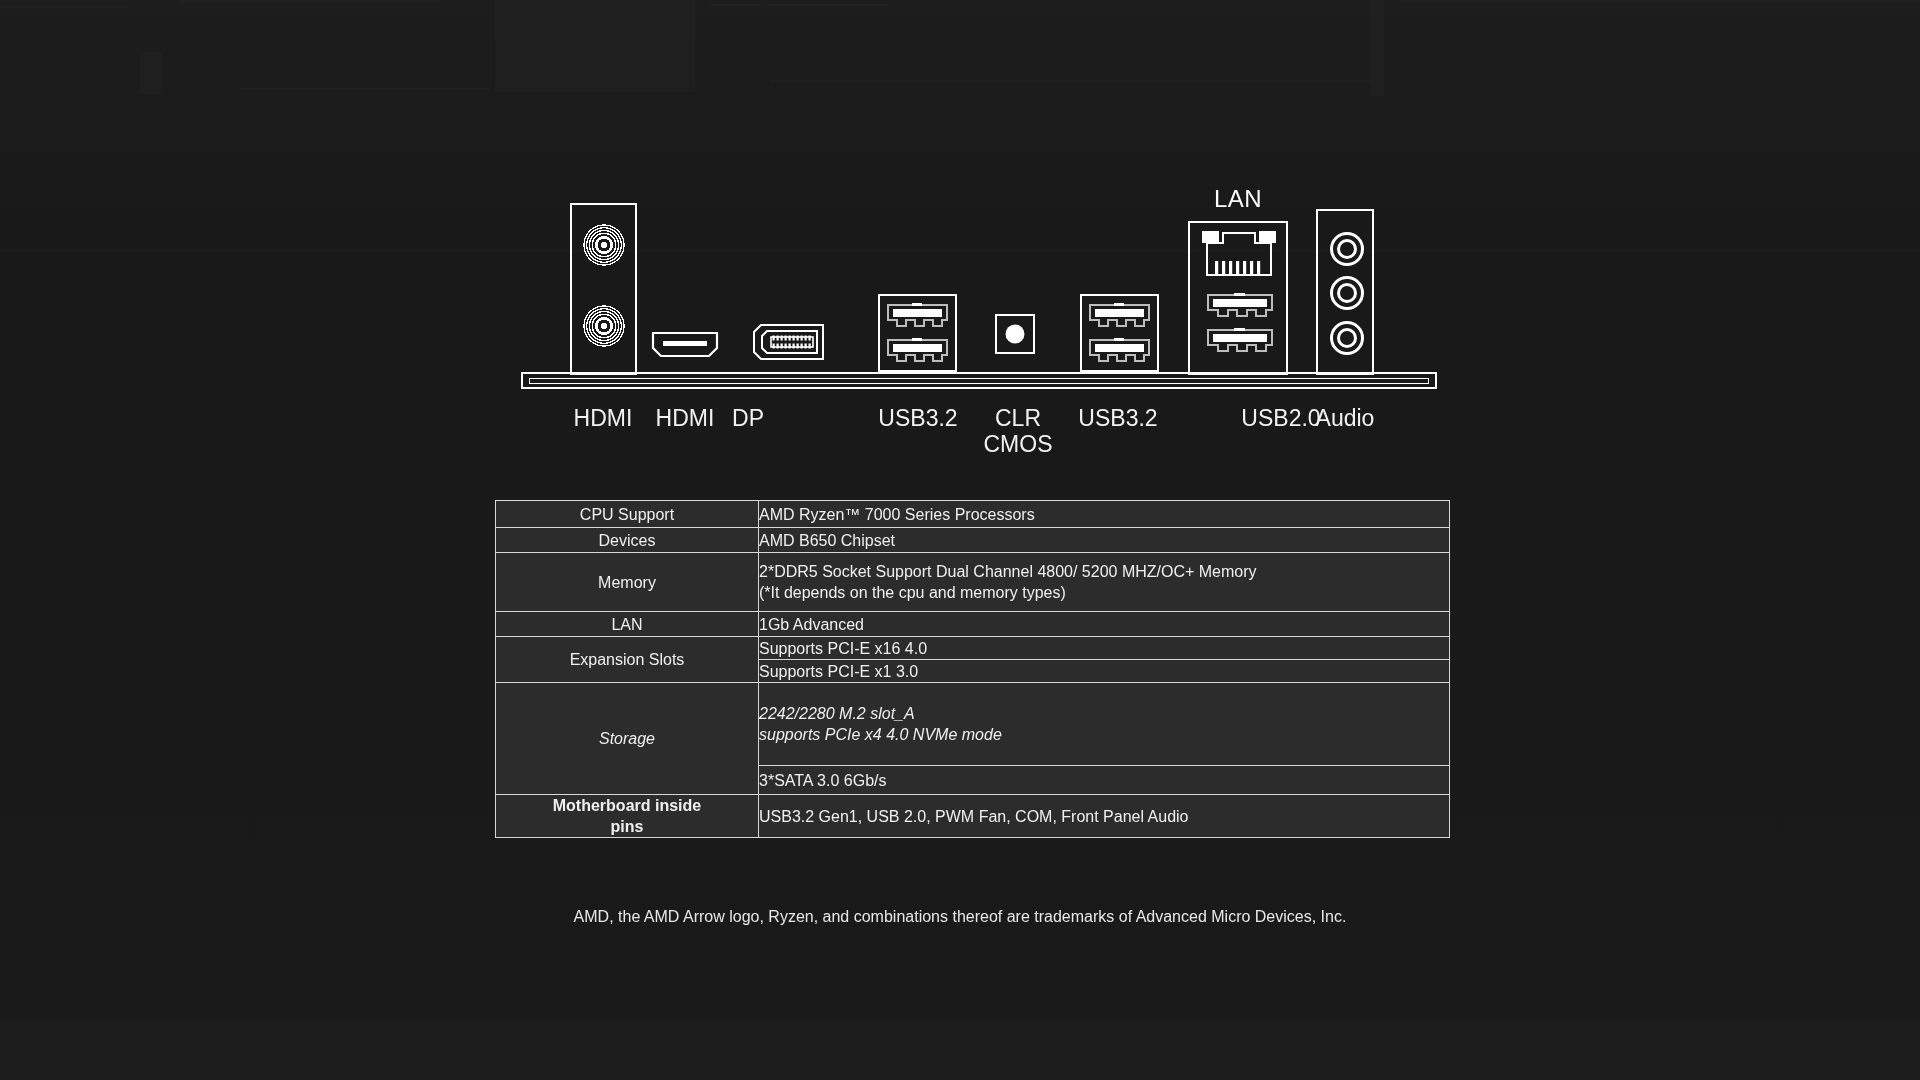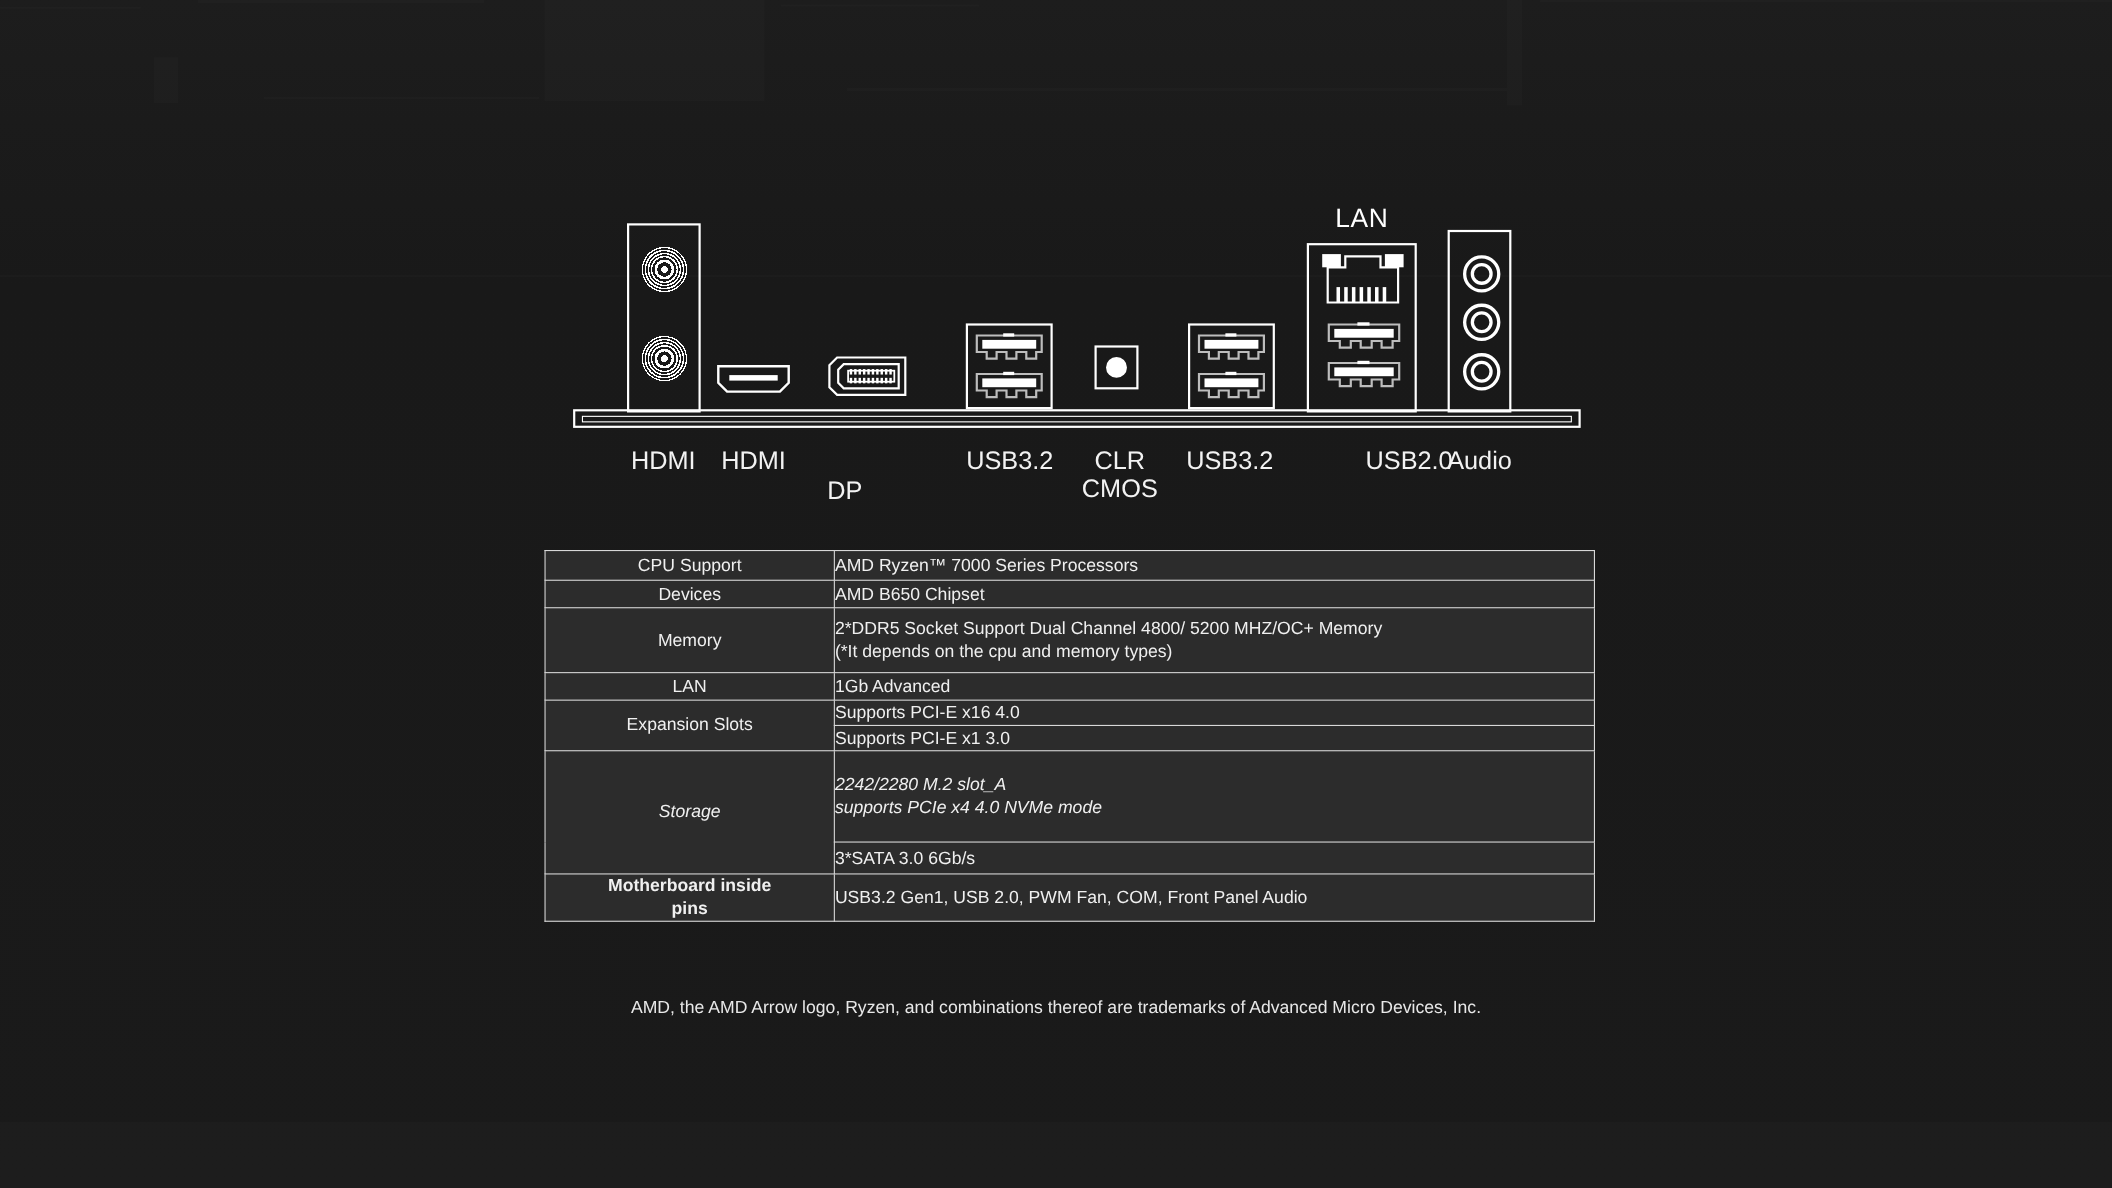--- a/index.html
+++ b/index.html
@@ -362,21 +362,21 @@
   </div>
 
   <div id="io-bar">
     <div id="io-bar-inner"></div>
   </div>
 </div>
 
 <div id="port-labels">
   <div class="port-label" style="left:543px; width:120px;">HDMI</div>
   <div class="port-label" style="left:625px; width:120px;">HDMI</div>
-  <div class="port-label" style="left:708px; width:120px;margin-top:28px;">DP</div>
+  <div class="port-label" style="left:688px; width:120px;">DP</div>
   <div class="port-label" style="left:858px; width:120px;">USB3.2</div>
   <div class="port-label" style="left:958px; width:120px;">CLR
 CMOS</div>
   <div class="port-label" style="left:1058px; width:120px;">USB3.2</div>
   <div class="port-label" style="left:1221px; width:120px;">USB2.0</div>
   <div class="port-label" style="left:1285px; width:120px;">Audio</div>
 </div>
 
 <table id="spec-table">
   <tbody>

